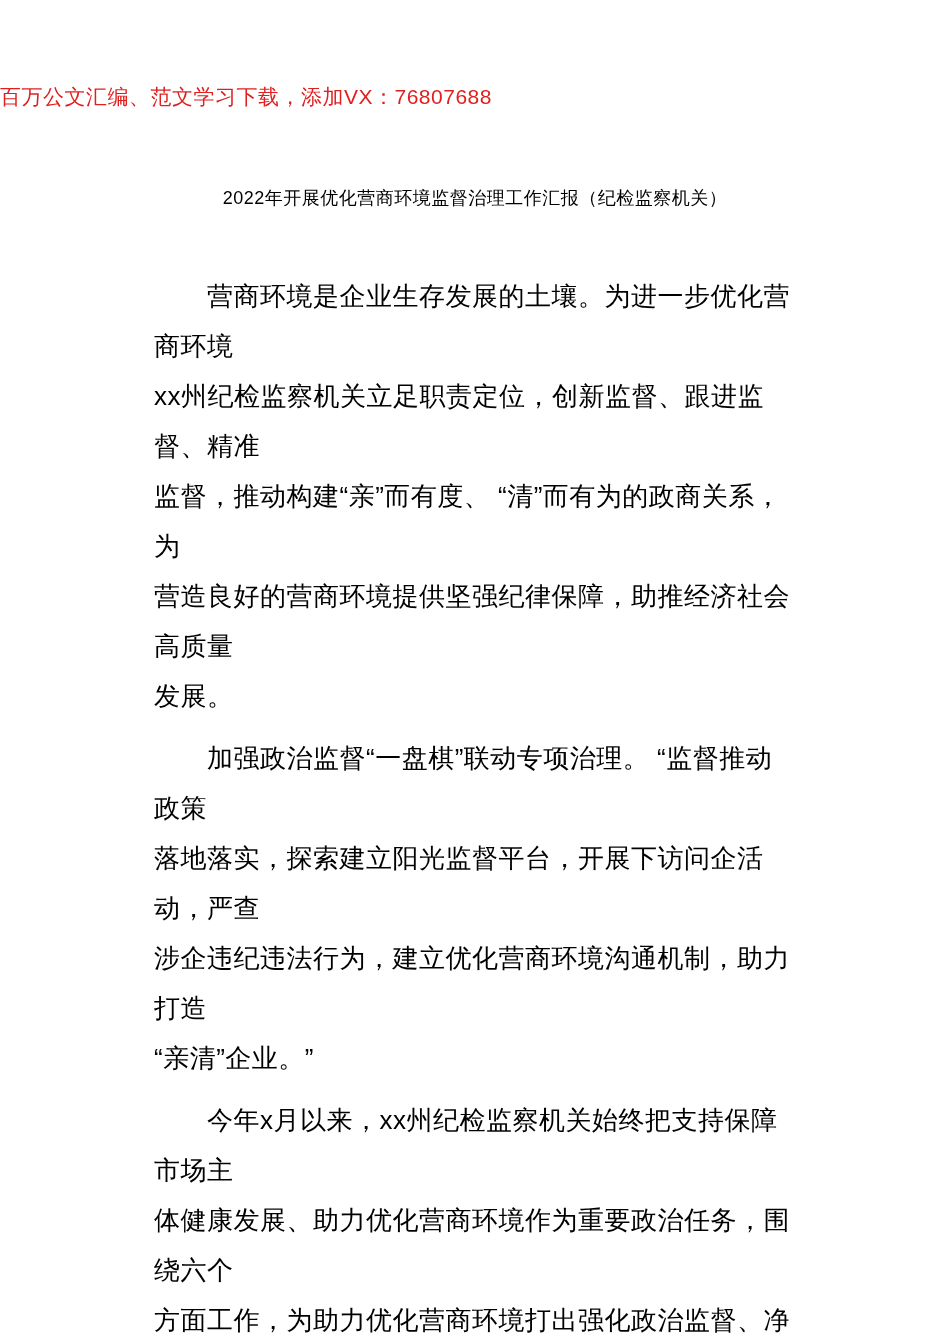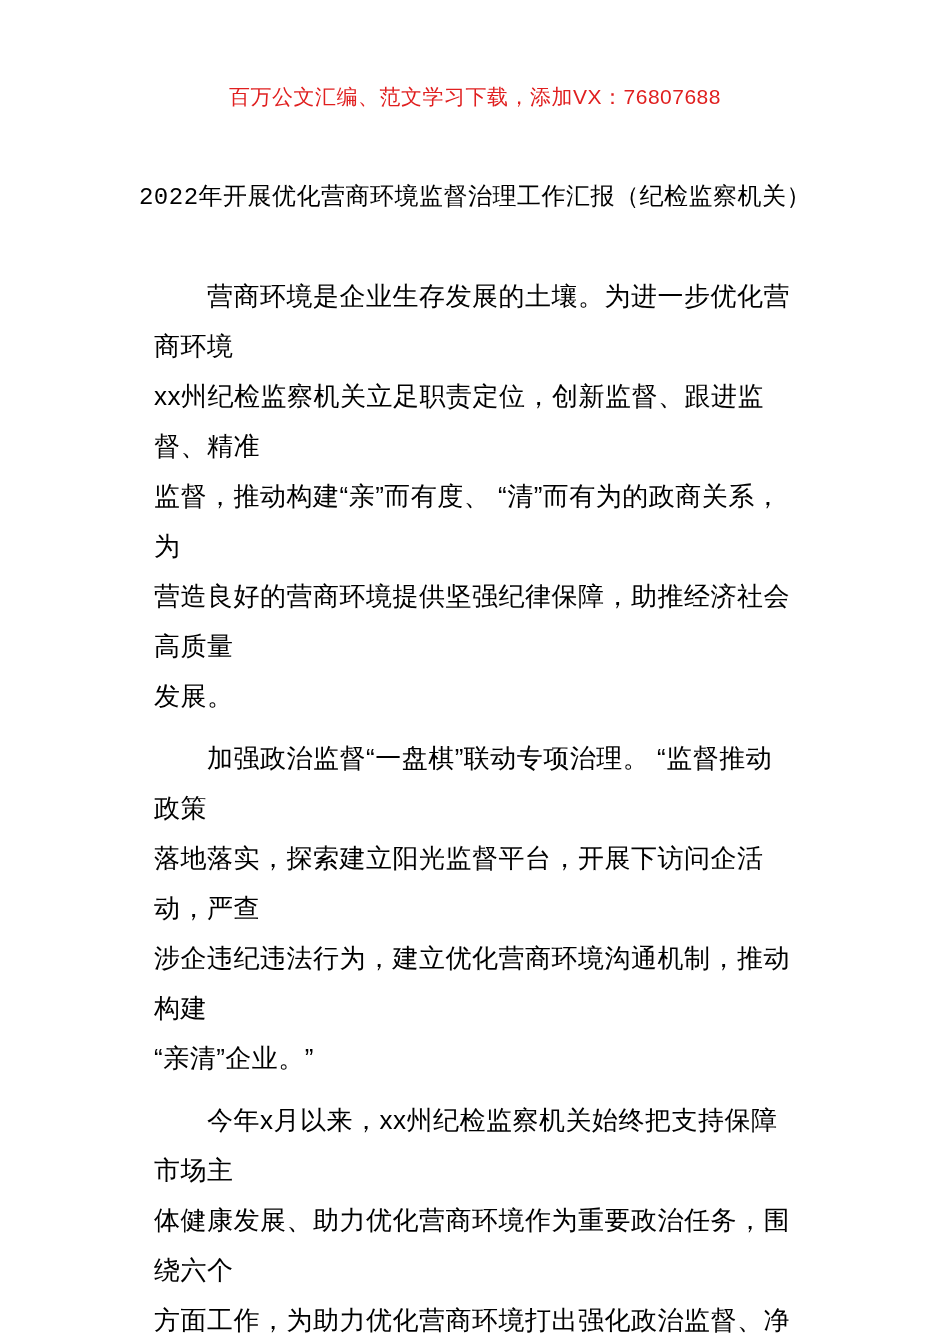--- a/index.html
+++ b/index.html
@@ -16,34 +16,33 @@
   .page {
     position: relative;
     width: 950px;
     height: 1344px;
     background: #ffffff;
     overflow: hidden;
     box-sizing: border-box;
   }
   .ad-line {
     margin-top: 84px;
-    text-align: center;
+    text-align: left;
     font-size: 21px;
     line-height: 26px;
     color: #e01f1f;
     letter-spacing: 0.5px;
   }
   .doc-title {
     margin: 70px 40px 0 40px;
     text-align: center;
-    font-size: 24px;
+    font-size: 18px;
     line-height: 36px;
     font-weight: 400;
     letter-spacing: 0.5px;
-    font-family: Liberation Mono, monospace;
   }
   .doc-body {
     margin: 55px 140px 0 142px;
   }
   .doc-body p {
     margin: 12px;
     padding: 0;
     font-size: 26px;
     line-height: 50px;
     white-space: pre-line;
@@ -61,21 +60,21 @@
   <h1 class="doc-title">2022年开展优化营商环境监督治理工作汇报（纪检监察机关）</h1>
 
   <div class="doc-body">
     <p>　　营商环境是企业生存发展的土壤。为进一步优化营商环境
 xx州纪检监察机关立足职责定位，创新监督、跟进监督、精准
 监督，推动构建“亲”而有度、 “清”而有为的政商关系，为
 营造良好的营商环境提供坚强纪律保障，助推经济社会高质量
 发展。</p>
     <p>　　加强政治监督“一盘棋”联动专项治理。 “监督推动政策
 落地落实，探索建立阳光监督平台，开展下访问企活动，严查
-涉企违纪违法行为，建立优化营商环境沟通机制，推动构建
+涉企违纪违法行为，建立优化营商环境沟通机制，助力打造
 “亲清”企业。”</p>
     <p>　　今年x月以来，xx州纪检监察机关始终把支持保障市场主
 体健康发展、助力优化营商环境作为重要政治任务，围绕六个
 方面工作，为助力优化营商环境打出强化政治监督、净化政治
 生态、革除作风顽疾、清除腐败沉疴、激励担当作为的“组合
 拳”。这既是迎接党的二十大胜利召开的实际举措，也是纪检
 监察机关准确把握政治站位、历史方位和工作定位，发挥监督
 保障执行、促进完善发展作用的内在要求。</p>
 
   </div>

